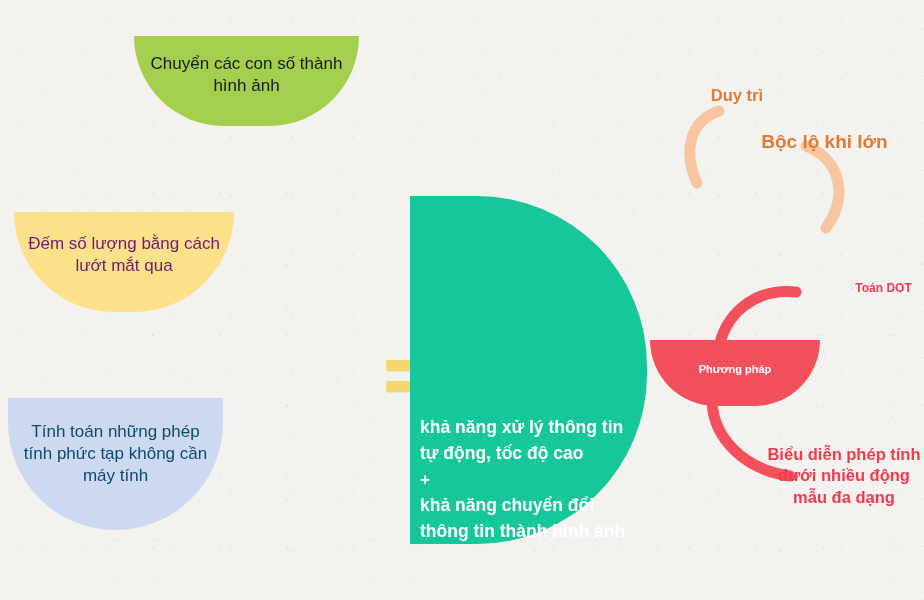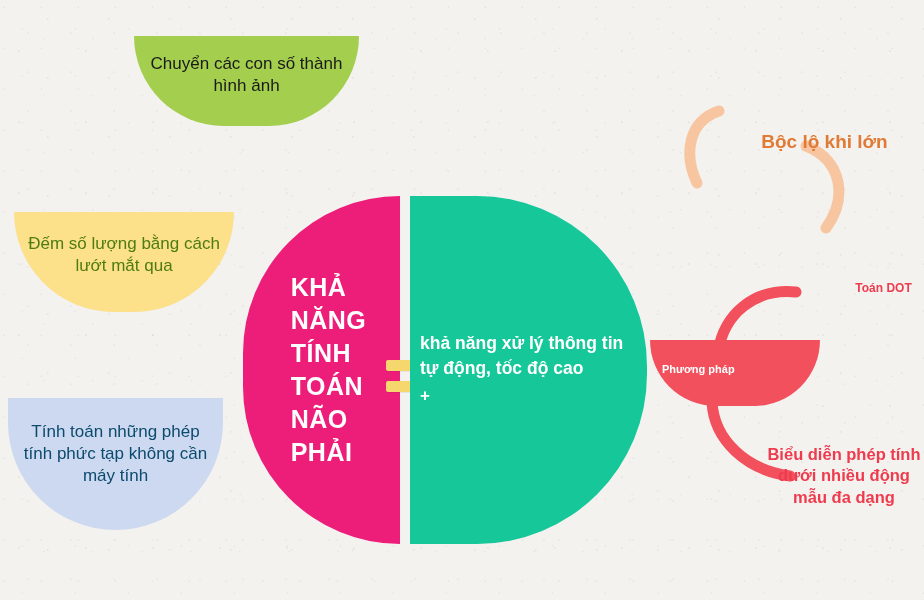--- a/index.html
+++ b/index.html
@@ -55,21 +55,21 @@
   }
   .half-right {
     position: absolute;
     left: 410px;
     top: 196px;
     width: 237px;
     height: 348px;
     background: #16c79a;
     border-radius: 0 170px 170px 0;
     display: flex;
-    align-items: center;
+    align-items: flex-end;
     justify-content: center;
   }
   .half-right .txt {
     color: #ffffff;
     font-weight: bold;
     font-size: 17.5px;
     line-height: 1.45;
     padding: 0 18px 0 10px;
   }
   .half-right .plus {
@@ -95,20 +95,21 @@
     box-shadow: 0 1px 0 rgba(0,0,0,0.06);
   }
   .equals span:last-child { margin-top: 10px; }
 
   
   .bowl {
     position: absolute;
     box-sizing: border-box;
     display: flex;
     align-items: center;
+    justify-content: center;
     text-align: center;
   }
   .bowl .label {
     padding: 0 12px;
     line-height: 1.3;
   }
 
   
   #bowl-green {
     left: 134px; top: 36px;
@@ -134,21 +135,21 @@
     margin-top: -12px;
   }
 
   #bowl-yellow {
     left: 14px; top: 212px;
     width: 220px; height: 100px;
     background: #fce08a;
     border-radius: 0 0 112px 112px;
   }
   #bowl-yellow .label {
-    color: #4d7c0f;
+    color: #701a75;
     font-size: 17px;
     margin-top: -14px;
   }
 
   #bowl-blue {
     left: 8px; top: 398px;
     width: 215px; height: 132px;
     background: #ccd9f0;
     border-radius: 0 0 110px 110px;
   }
@@ -198,40 +199,31 @@
   #label-duytri   { left: 682px; top: 85px;  width: 110px; font-size: 16.5px; color: #e07a34; }
   #label-boclo    { left: 752px; top: 130px; width: 145px; font-size: 19px; color: #e07a34; }
   #label-toandot  { left: 826px; top: 281px; width: 115px; font-size: 12px; color: #ef3b4e; }
   #label-bieudien { left: 765px; top: 444px; width: 158px; font-size: 16.5px; color: #ef3b4e; }
 </style>
 </head>
 <body>
 
 <div id="canvas">
 
-  <div class="half-left">
-    <div class="txt">
-      <span>KHẢ</span><br>
-      <span>NĂNG</span><br>
-      <span>TÍNH</span><br>
-      <span>TOÁN</span><br>
-      <span>NÃO</span><br>
-      <span>PHẢI</span>
-    </div>
-  </div>
 
   <div class="equals">
     <span></span>
     <span></span>
   </div>
 
   <div class="half-right">
     <div class="txt">
       <span>khả năng xử lý thông tin tự động, tốc độ cao</span>
       <div class="plus">+</div>
+      <span>khả năng chuyển đổi thông tin thành hình ảnh</span>
     </div>
   </div>
 
   <div class="bowl" id="bowl-green">
     <div class="label">Chuyển các con số thành hình ảnh</div>
   </div>
 
 
   <div class="bowl" id="bowl-yellow">
     <div class="label">Đếm số lượng bằng cách lướt mắt qua</div>
@@ -255,20 +247,21 @@
   </svg>
 
   <svg class="arc" style="left:710px; top:282px; width:95px; height:80px;" viewBox="0 0 95 80">
     <path d="M 86 10 C 44 6, 14 32, 8 70" stroke="#f2505d" stroke-width="11" fill="none" stroke-linecap="round"></path>
   </svg>
 
   <svg class="arc" style="left:700px; top:398px; width:100px; height:90px;" viewBox="0 0 100 90">
     <path d="M 12 4 C 14 42, 46 72, 90 78" stroke="#f2505d" stroke-width="11" fill="none" stroke-linecap="round"></path>
   </svg>
 
+  <div class="free-label" id="label-duytri">Duy trì</div>
 
   <div class="free-label" id="label-boclo">Bộc lộ khi lớn</div>
 
   <div class="free-label" id="label-toandot">Toán DOT</div>
 
   <div class="free-label" id="label-bieudien">Biểu diễn phép tính dưới nhiều động mẫu đa dạng</div>
 
 </div>
 
 </body></html>

